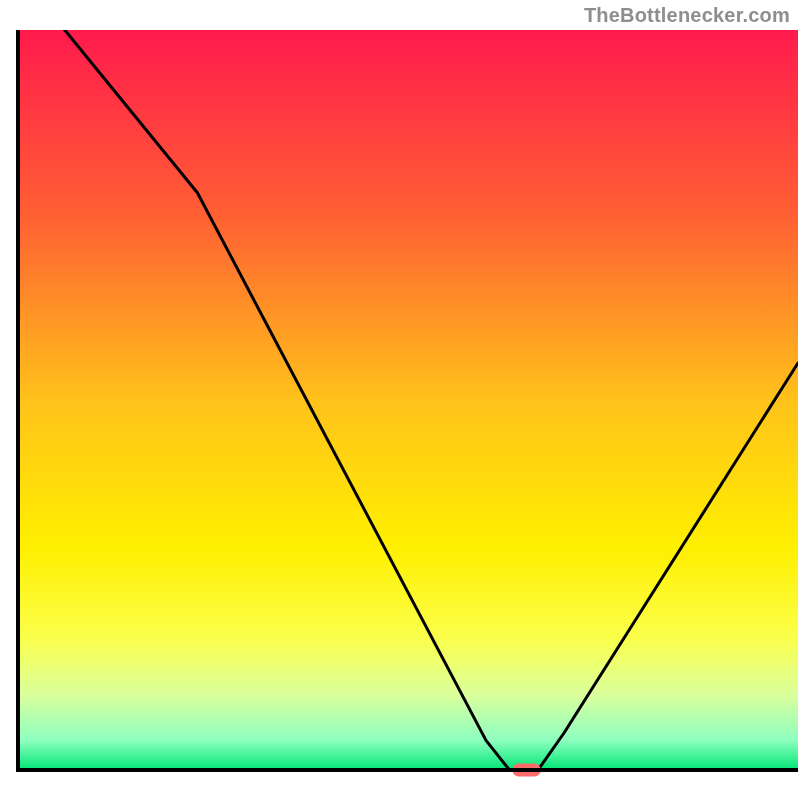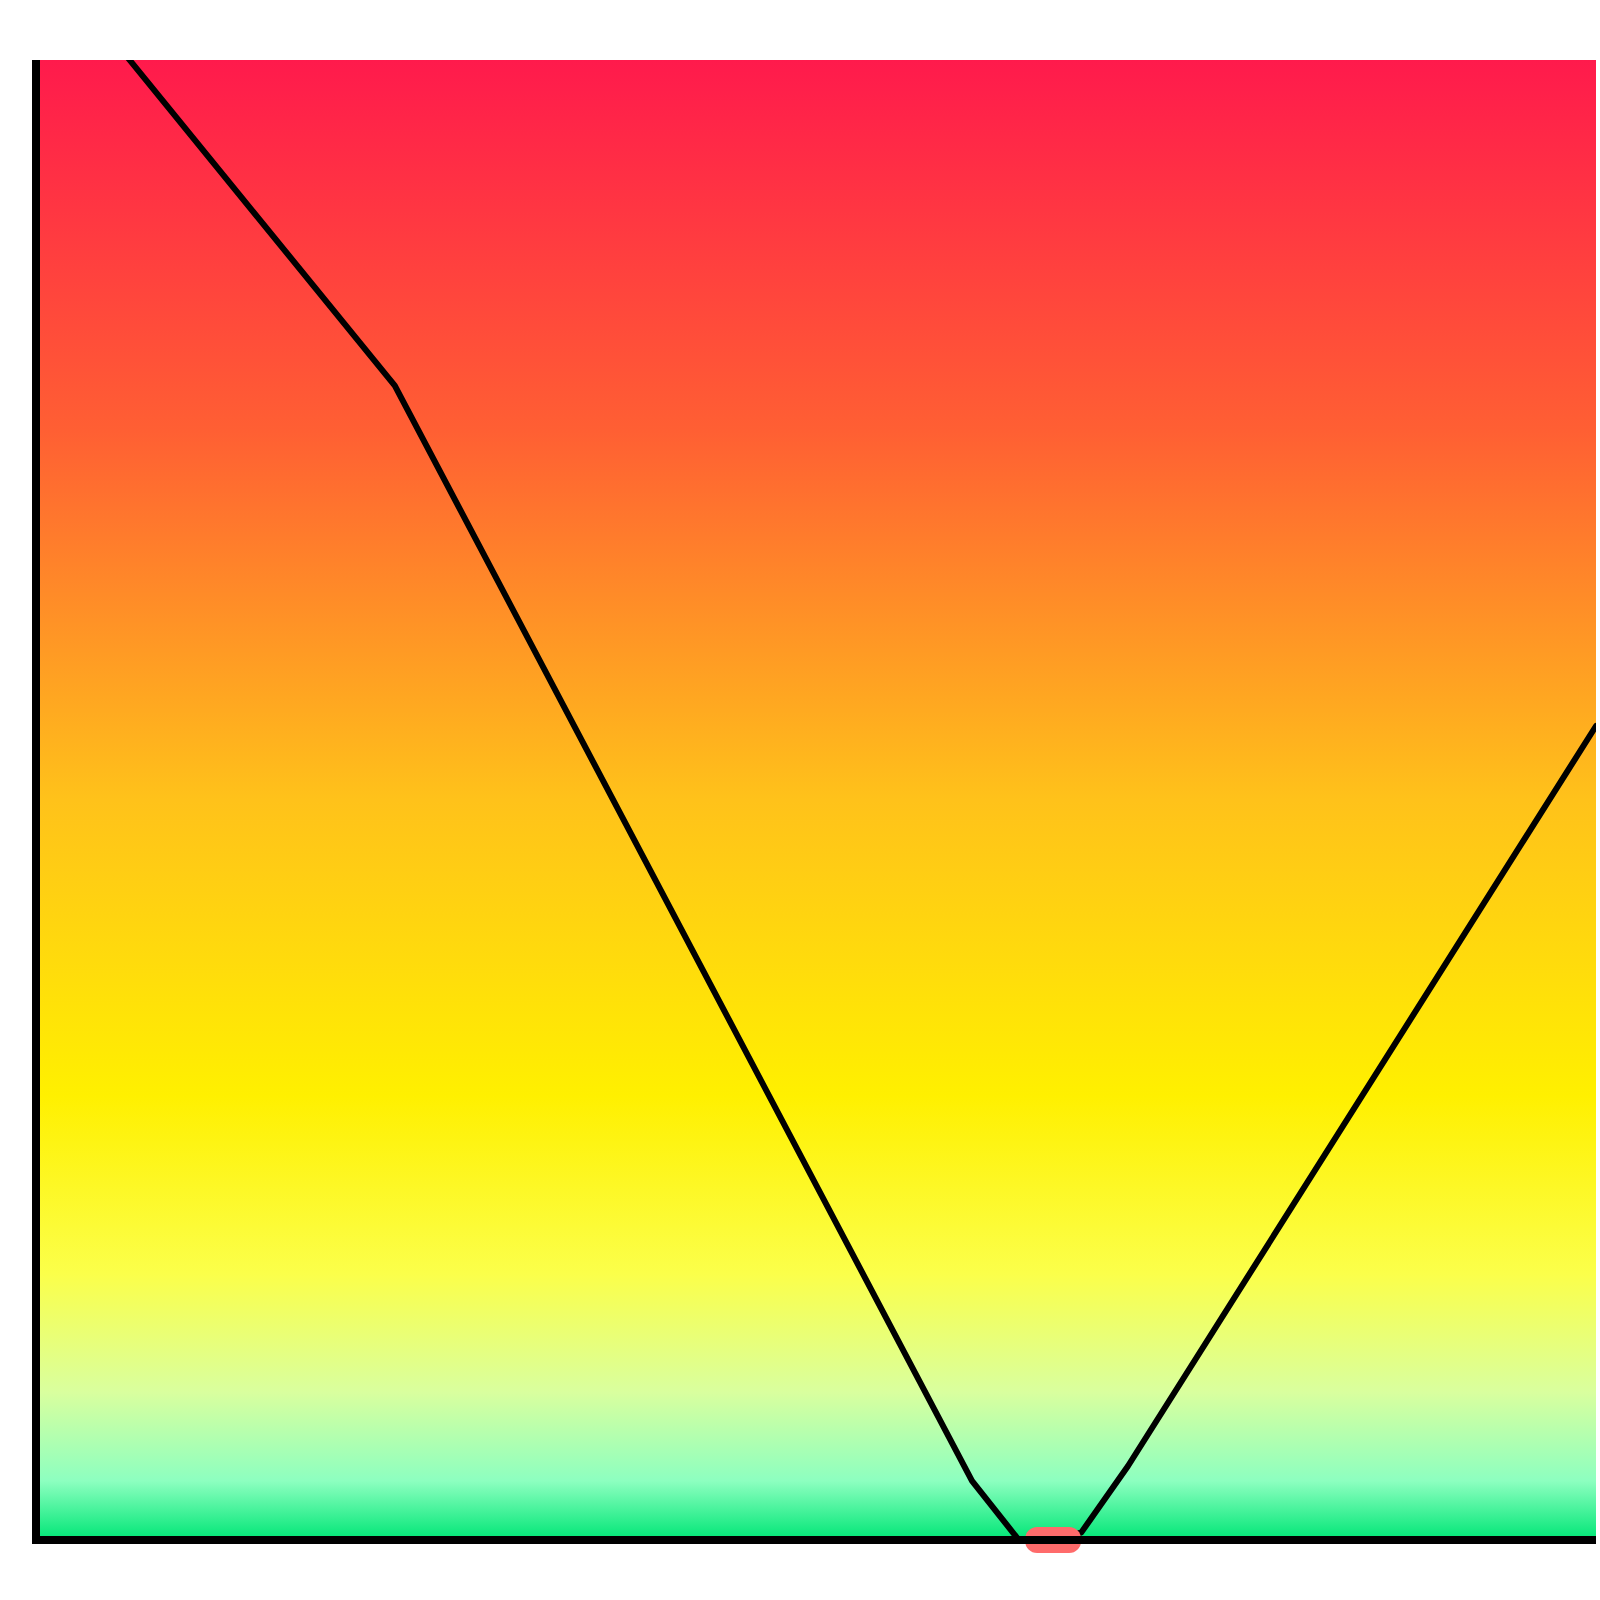--- a/index.html
+++ b/index.html
@@ -28,20 +28,21 @@
   .chart-svg {
     position: absolute;
     left: 0;
     top: 0;
   }
 </style>
 </head>
 <body>
 
 <div class="wrap">
+  <div class="attribution">TheBottlenecker.com</div>
 
   <svg class="chart-svg" width="800" height="800" viewBox="0 0 800 800">
     <defs>
       <linearGradient id="bg-grad" x1="0" y1="0" x2="0" y2="1">
           <stop offset="0%" stop-color="#ff1a4c"></stop>
           <stop offset="25%" stop-color="#ff5f33"></stop>
           <stop offset="50%" stop-color="#ffc21a"></stop>
           <stop offset="70%" stop-color="#fff000"></stop>
           <stop offset="82%" stop-color="#fbff4a"></stop>
           <stop offset="90%" stop-color="#d9ff9e"></stop>

